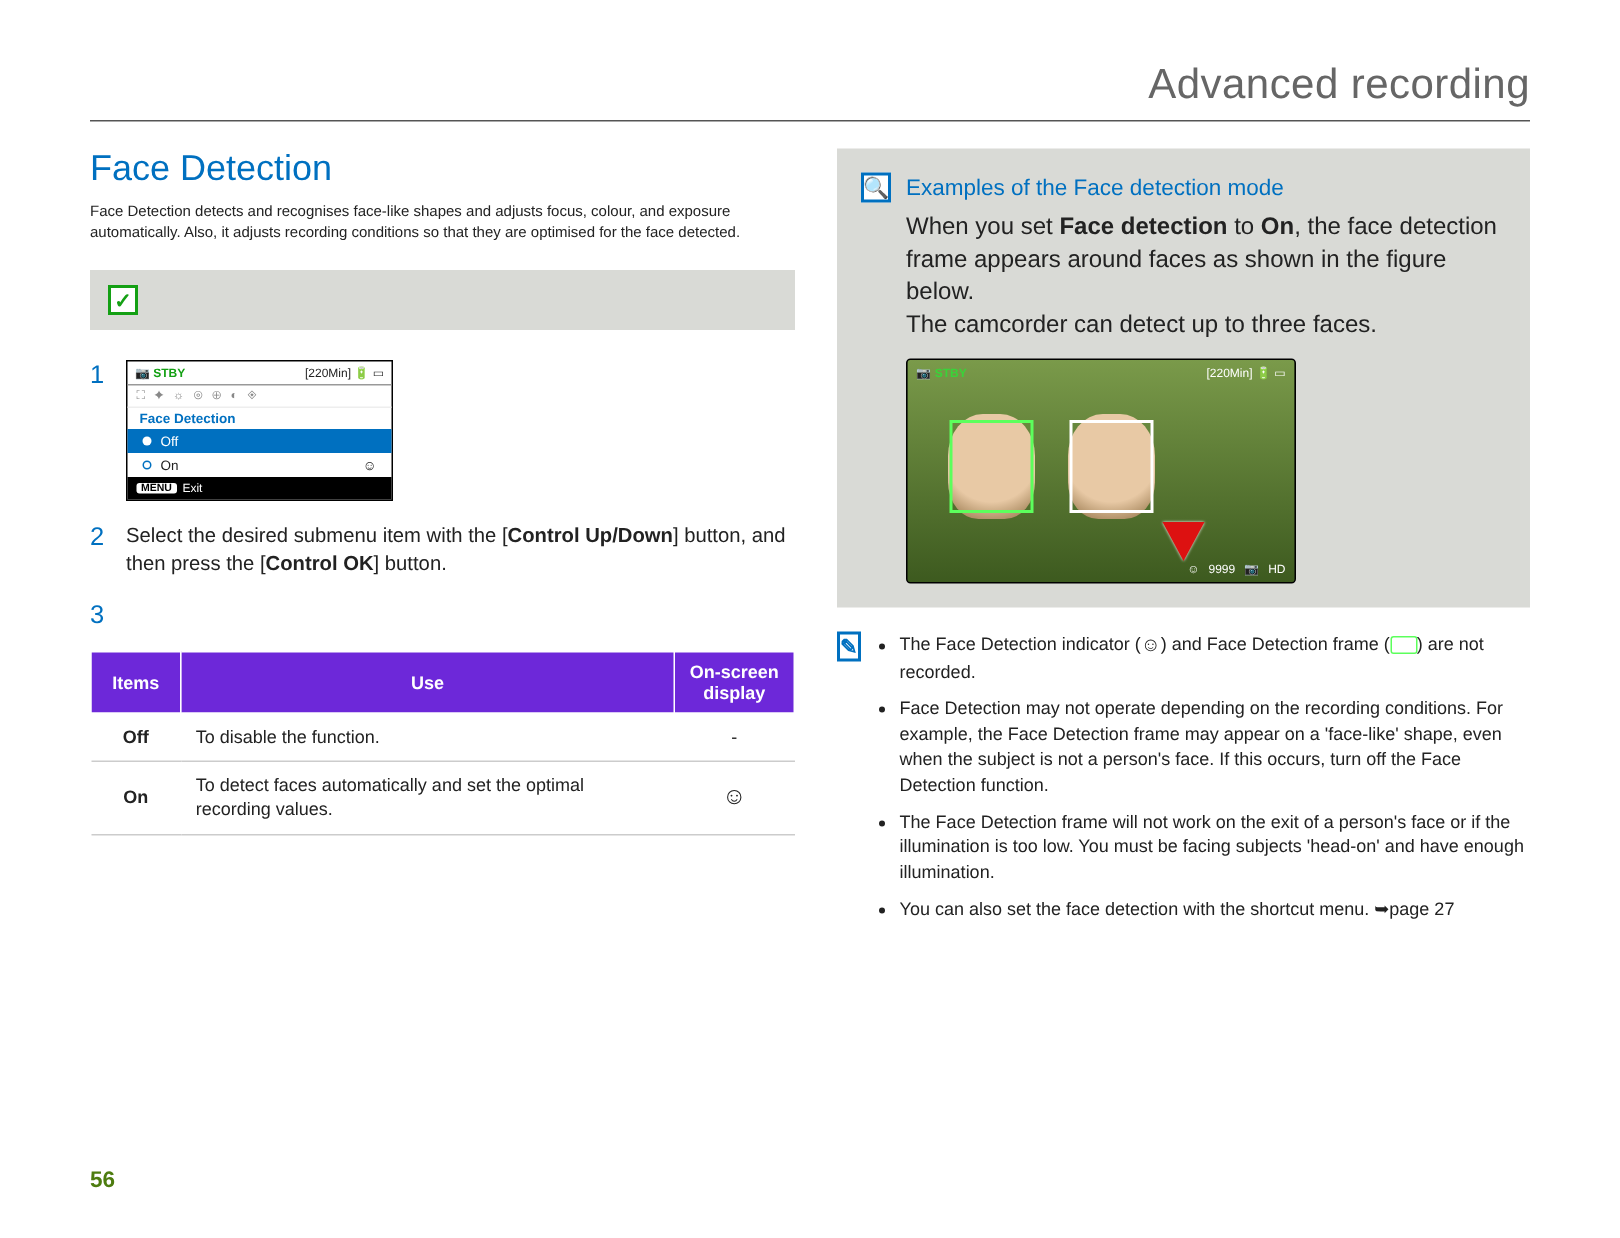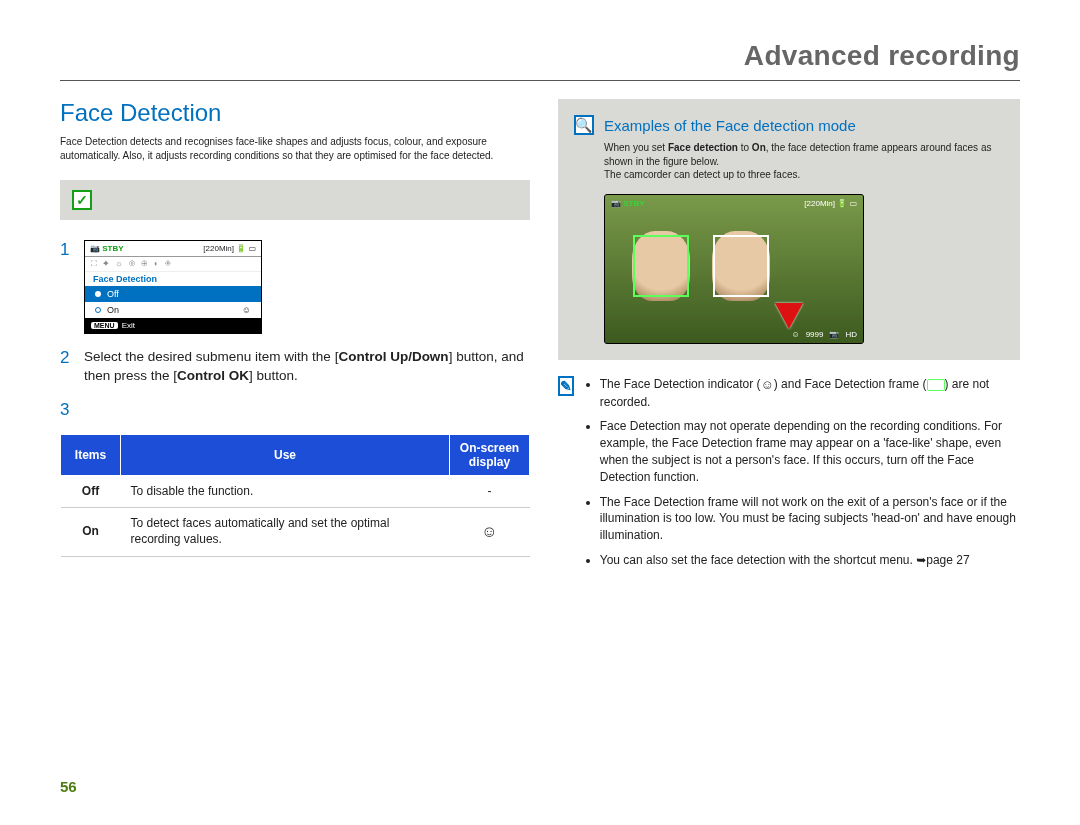--- a/index.html
+++ b/index.html
@@ -7,21 +7,21 @@
     width: 1080px;
     height: 825px;
     background: #fff;
     font-family: Arial, Helvetica, sans-serif;
     color: #222;
     position: relative;
     padding: 40px 60px 30px 60px;
   }
   .header-title {
     font-size: 28px;
-    font-weight: 700;
+    font-weight: 400;
     color: #666;
     text-align: right;
     border-bottom: 1px solid #555;
     padding-bottom: 8px;
     margin-bottom: 18px;
     letter-spacing: 0.3px;
   }
   .columns { display: flex; gap: 28px; }
   .col-left { flex: 0 0 470px; }
   .col-right { flex: 1; }
@@ -65,30 +65,30 @@
   .lcd-item.sel { background:#0070c0; color:#fff; }
   .lcd-item-dot { width:6px;height:6px;border-radius:50%; background:#fff; display:inline-block;}
   .lcd-item-dot.off { border:1px solid #0070c0; background:#fff;}
   .lcd-footer { background:#000; color:#fff; font-size:8px; padding:3px 6px; display:flex; align-items:center; gap:4px;}
   .lcd-footer .menubtn { background:#fff; color:#000; padding:0 3px; border-radius:2px; font-size:7px; font-weight:bold;}
   .submenu-header {
     background:#a2a693; color:#fff; font-size:16px; font-weight:bold;
     padding:6px 12px; display:inline-block; margin-top:16px; margin-bottom:14px;
   }
   table.submenu { border-collapse: collapse; width:100%; font-size:12px;}
-  table.submenu th { background:#1d4ed8; color:#fff; padding:6px 8px; font-weight:bold; border:1px solid #fff; text-align:center;}
+  table.submenu th { background:#6d28d9; color:#fff; padding:6px 8px; font-weight:bold; border:1px solid #fff; text-align:center;}
   table.submenu td { padding:8px 10px; border-bottom:1px solid #ccc; vertical-align:middle; line-height:1.3;}
   table.submenu td.c { text-align:center; }
   .face-icon-cell { font-size:16px; }
   .panel {
     background:#d9dad6; padding:16px; margin-bottom:16px;
   }
   .panel-header { display:flex; gap:10px; align-items:center; margin-bottom:6px;}
   .panel-title { color:#0070c0; font-size:15px; }
-  .panel-text { font-size:10px; line-height:1.35; margin-left:30px;}
+  .panel-text { font-size:16px; line-height:1.35; margin-left:30px;}
   .preview {
     width:260px; height:150px; background:#2a3a1f; border-radius:3px; margin:12px 0 0 30px;
     position:relative; overflow:hidden; border:1px solid #000;
   }
   .preview-top { position:absolute; top:4px; left:6px; right:6px; display:flex; justify-content:space-between; font-size:8px; color:#fff;}
   .preview-top .stby { color:#39d339; font-weight:bold;}
   .preview-bot { position:absolute; bottom:4px; right:6px; font-size:8px; color:#fff; display:flex; gap:6px;}
   .face-box { position:absolute; border:2px solid #5cff5c; }
   .fb1 { width:56px; height:62px; left:28px; top:40px; }
   .fb2 { width:56px; height:62px; left:108px; top:40px; border-color:#fff;}

